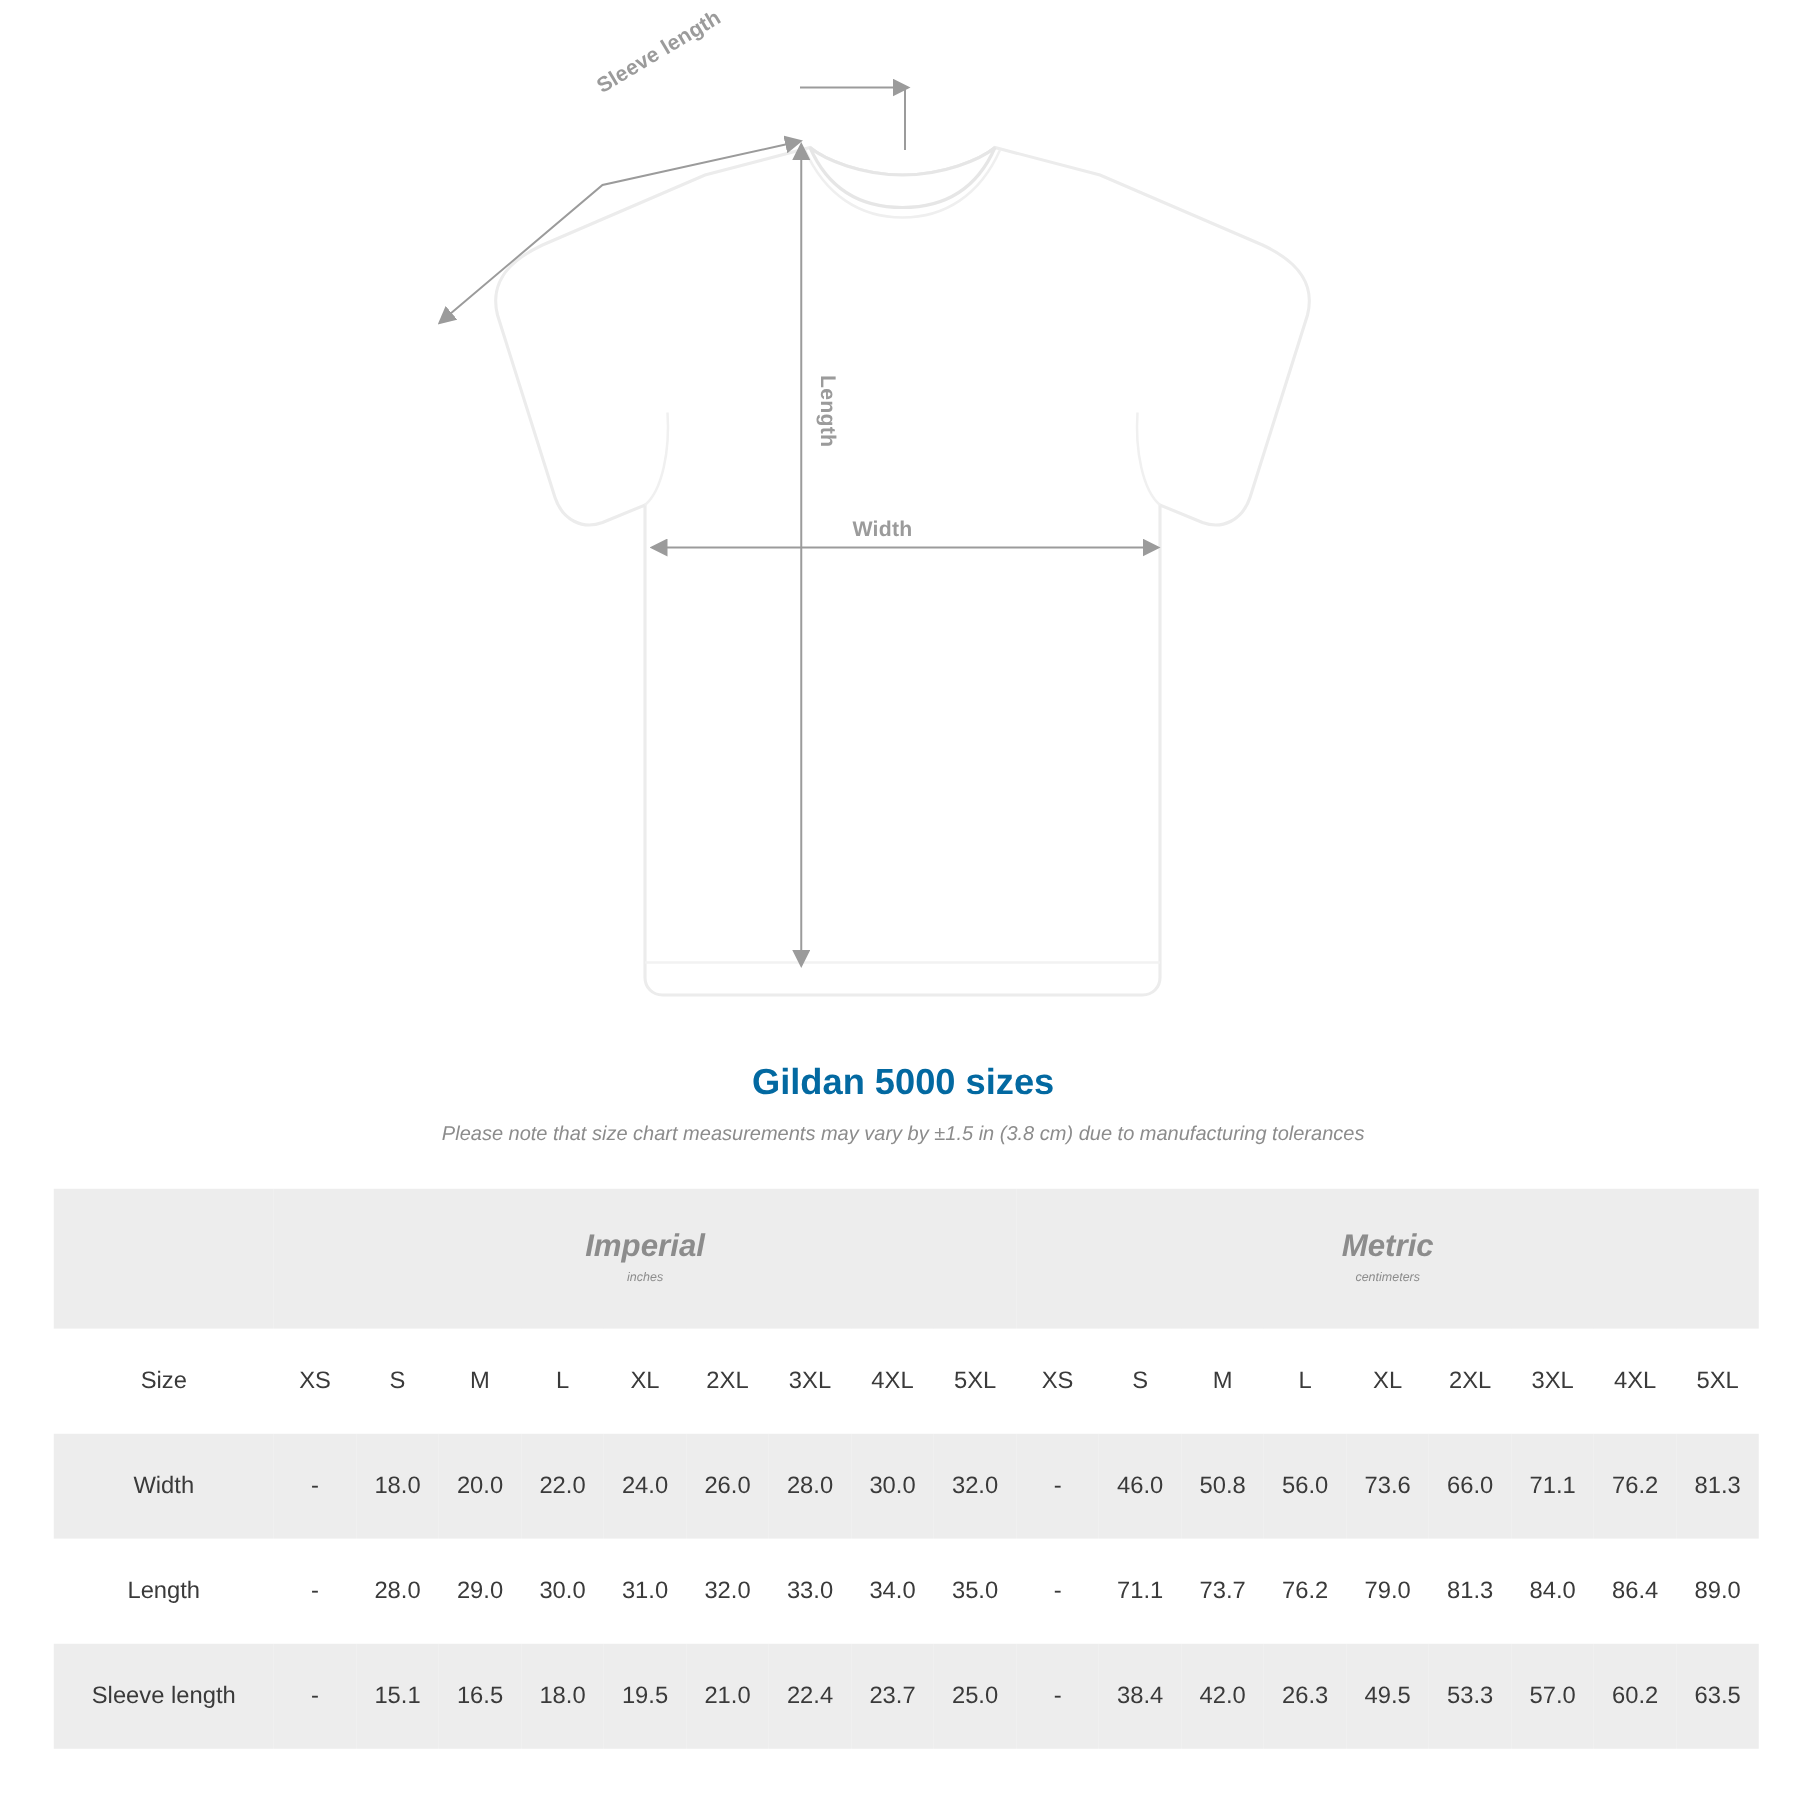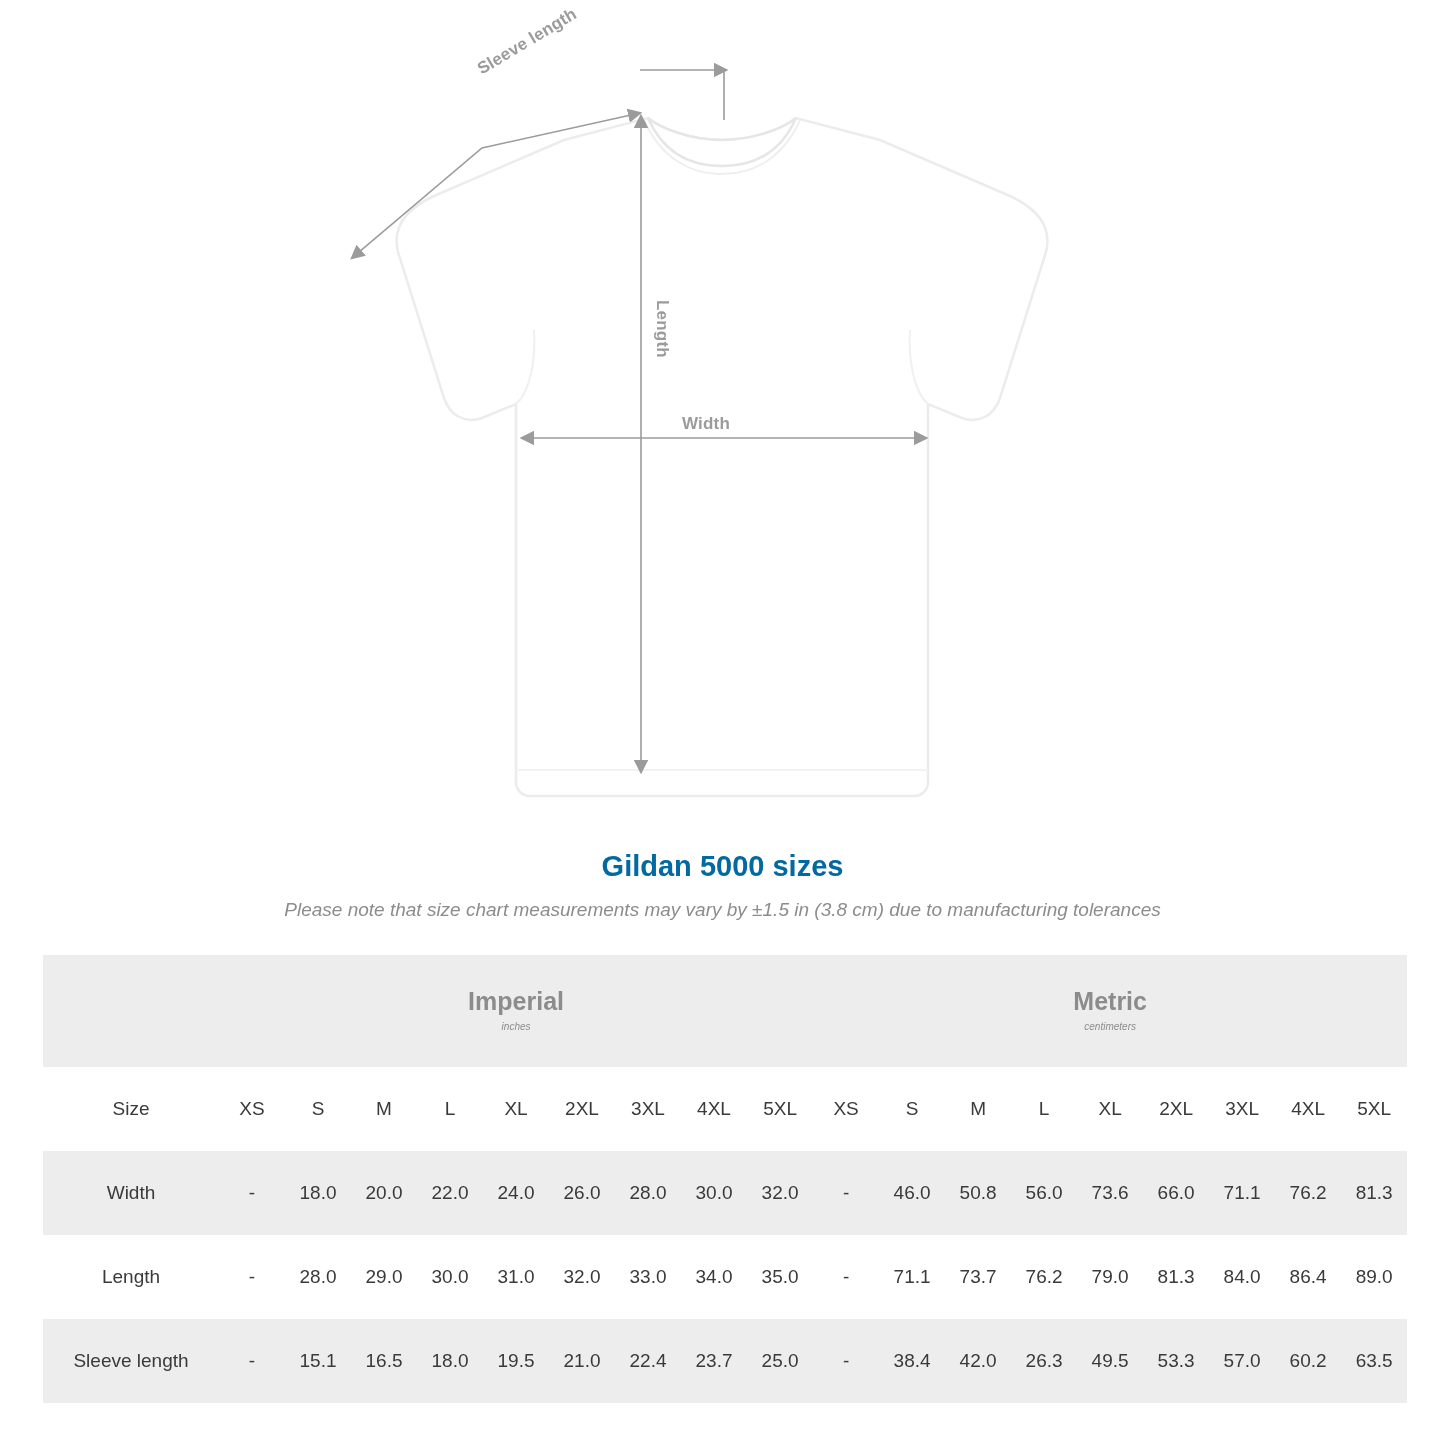--- a/index.html
+++ b/index.html
@@ -57,21 +57,21 @@
     text-align: center;
     margin-top: 20px;
   }
   .chart-title {
     font-size: 29px;
     font-weight: bold;
     color: #0369a1;
     margin: 0 0 16px 0;
   }
   .chart-note {
-    font-size: 19px;
+    font-size: 16px;
     font-style: italic;
     color: #8c8c8c;
     margin: 0;
   }
 
   
   .table-wrap {
     margin: 34px 43px 0 43px;
   }
   table.size-table {
@@ -84,20 +84,21 @@
     font-weight: normal;
     padding: 0;
   }
   .unit-row td {
     height: 112px;
     background: #ededed;
     vertical-align: middle;
   }
   .unit-name {
     font-size: 25px;
+    font-style: italic;
     font-weight: bold;
     color: #8c8c8c;
     line-height: 1.25;
   }
   .unit-sub {
     font-size: 10px;
     font-style: italic;
     color: #8c8c8c;
     line-height: 1.8;
   }

